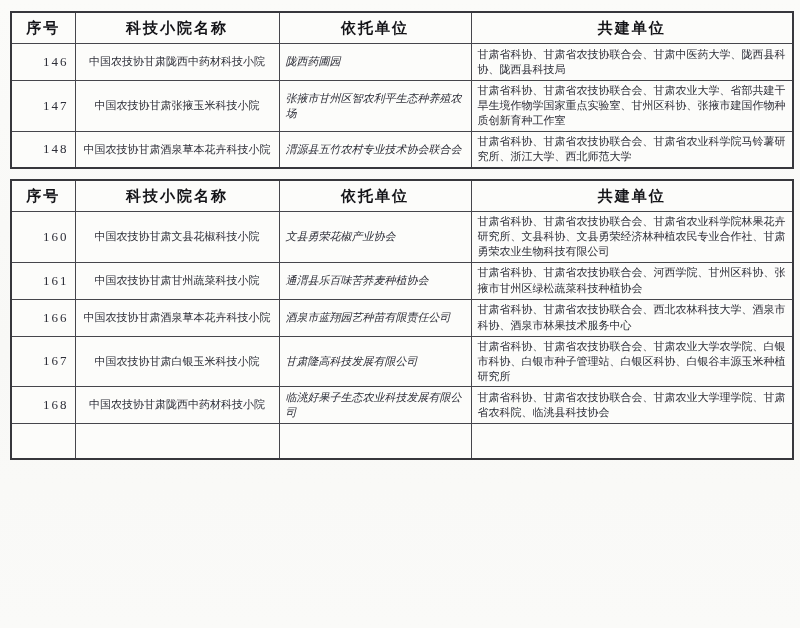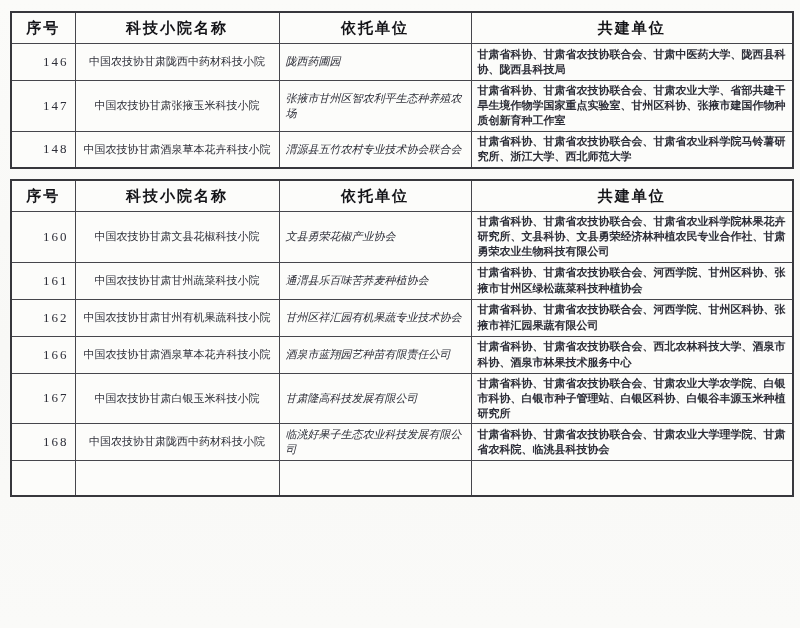--- a/index.html
+++ b/index.html
@@ -61,21 +61,20 @@
     text-align: center;
   }
   td.support {
     font-size: 11px;
     padding-left: 7px;
     font-style: italic;
   }
   td.partners {
     font-size: 11px;
     padding-left: 7px;
-    font-weight: bold;
   }
   .table-gap { height: 10px; }
   tr.partial-row td {
     height: 30px;
     border-bottom: none;
   }
 </style>
 </head>
 <body>
 
@@ -142,26 +141,20 @@
     <td class="support">文县勇荣花椒产业协会</td>
     <td class="partners">甘肃省科协、甘肃省农技协联合会、甘肃省农业科学院林果花卉研究所、文县科协、文县勇荣经济林种植农民专业合作社、甘肃勇荣农业生物科技有限公司</td>
   </tr>
         <tr class="body-row">
     <td class="serial">161</td>
     <td class="name">中国农技协甘肃甘州蔬菜科技小院</td>
     <td class="support">通渭县乐百味苦荞麦种植协会</td>
     <td class="partners">甘肃省科协、甘肃省农技协联合会、河西学院、甘州区科协、张掖市甘州区绿松蔬菜科技种植协会</td>
   </tr>
         <tr class="body-row">
-    <td class="serial">162</td>
-    <td class="name">中国农技协甘肃甘州有机果蔬科技小院</td>
-    <td class="support">甘州区祥汇园有机果蔬专业技术协会</td>
-    <td class="partners">甘肃省科协、甘肃省农技协联合会、河西学院、甘州区科协、张掖市祥汇园果蔬有限公司</td>
-  </tr>
-        <tr class="body-row">
     <td class="serial">166</td>
     <td class="name">中国农技协甘肃酒泉草本花卉科技小院</td>
     <td class="support">酒泉市蓝翔园艺种苗有限责任公司</td>
     <td class="partners">甘肃省科协、甘肃省农技协联合会、西北农林科技大学、酒泉市科协、酒泉市林果技术服务中心</td>
   </tr>
         <tr class="body-row">
     <td class="serial">167</td>
     <td class="name">中国农技协甘肃白银玉米科技小院</td>
     <td class="support">甘肃隆高科技发展有限公司</td>
     <td class="partners">甘肃省科协、甘肃省农技协联合会、甘肃农业大学农学院、白银市科协、白银市种子管理站、白银区科协、白银谷丰源玉米种植研究所</td>

